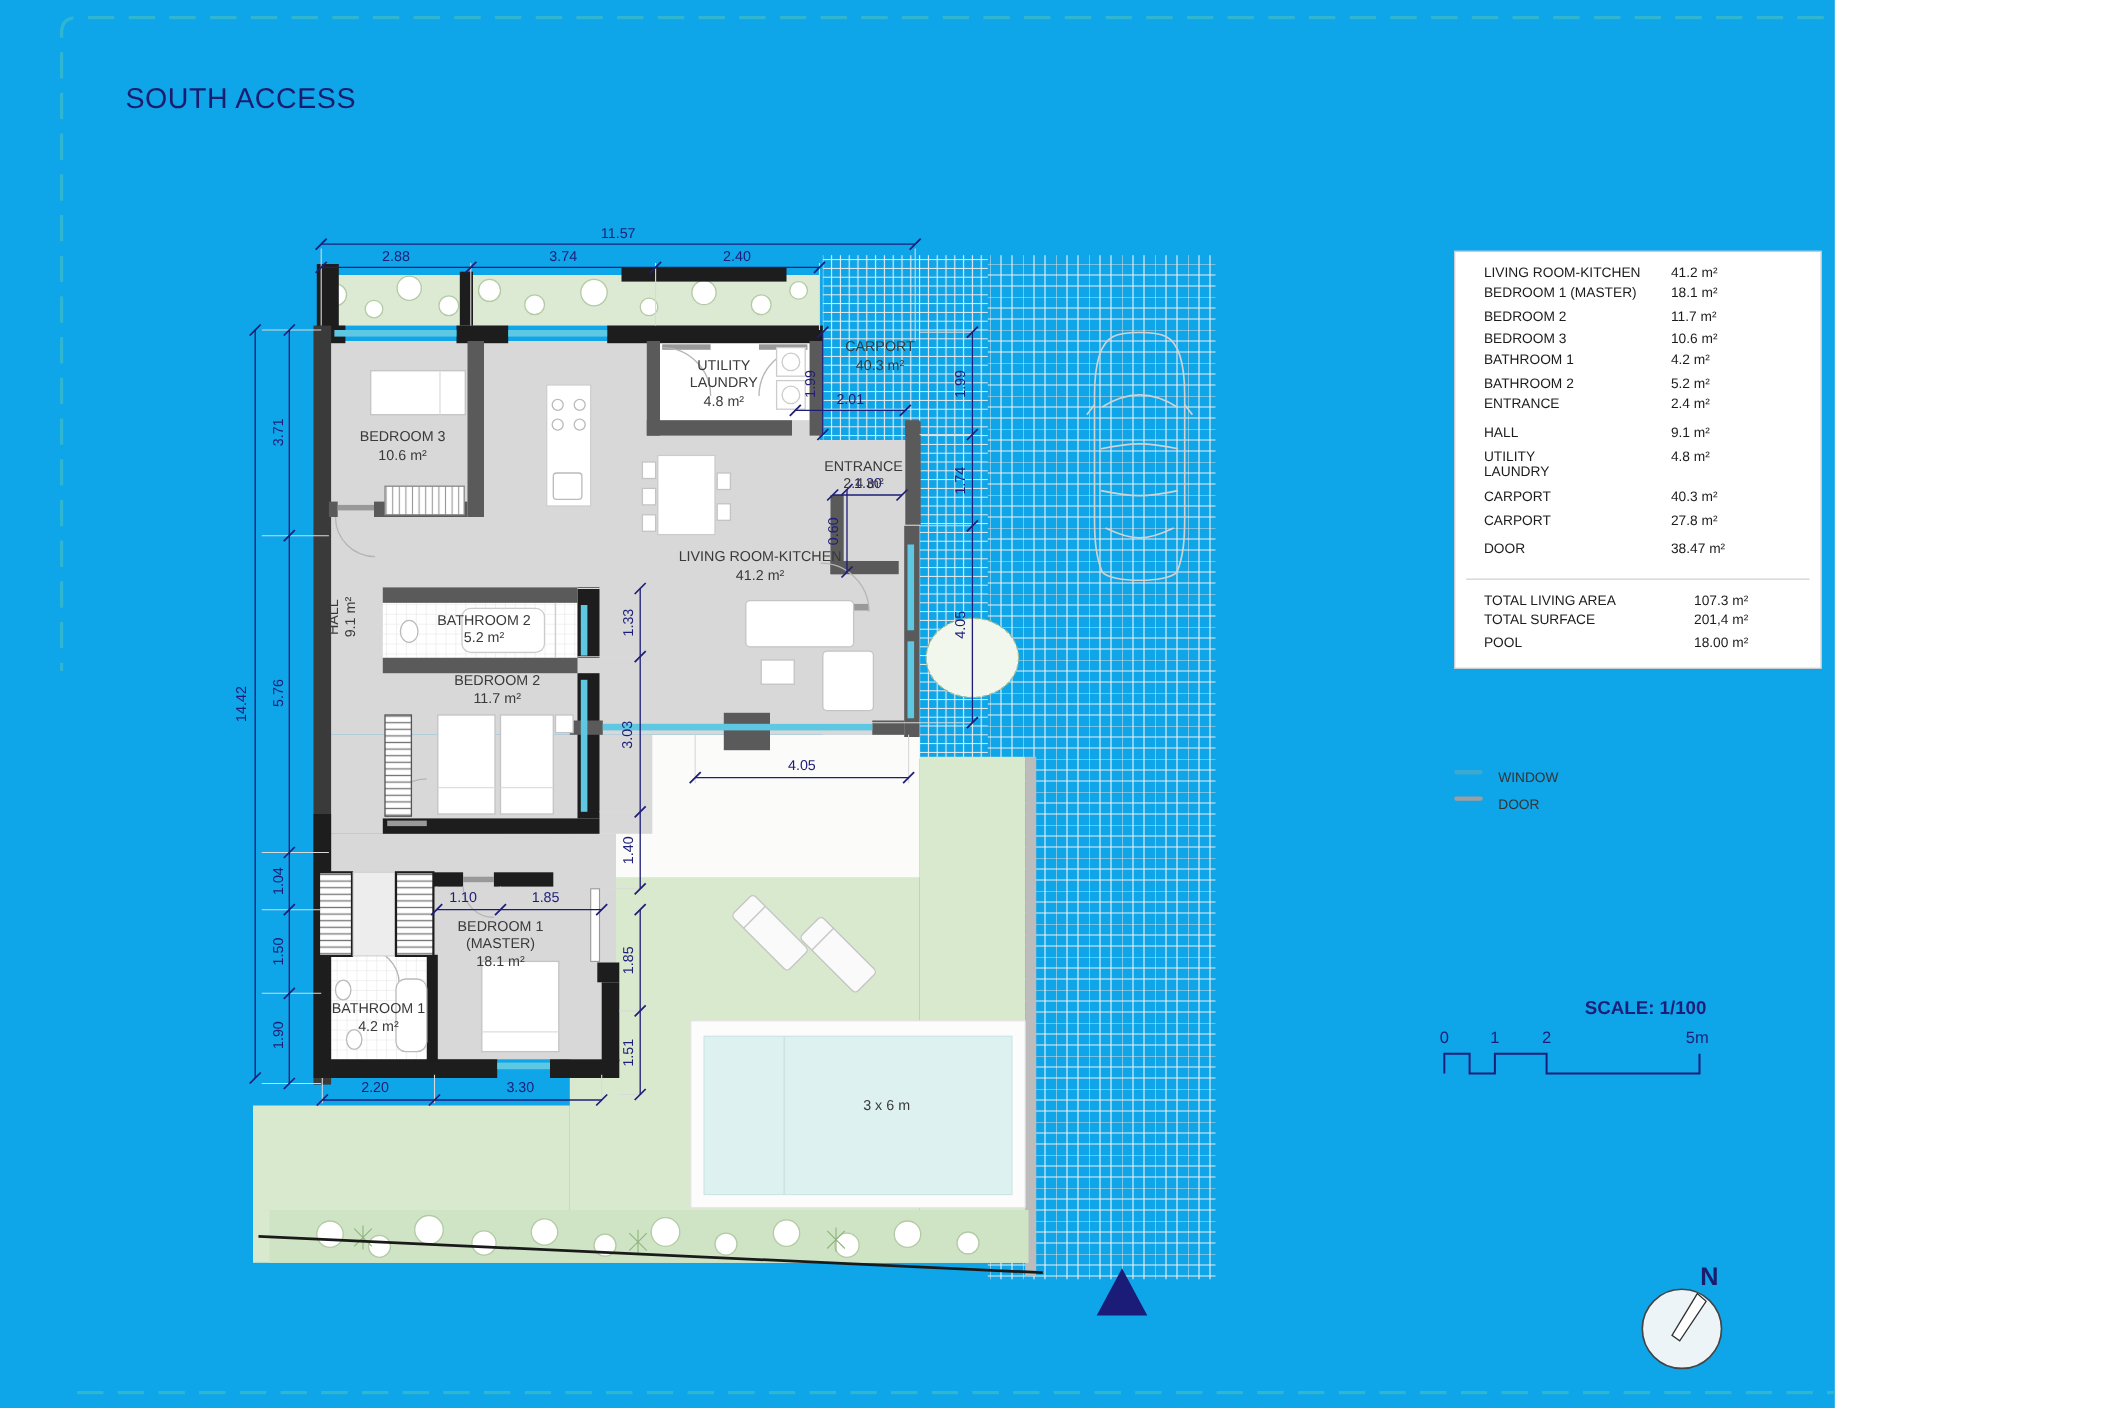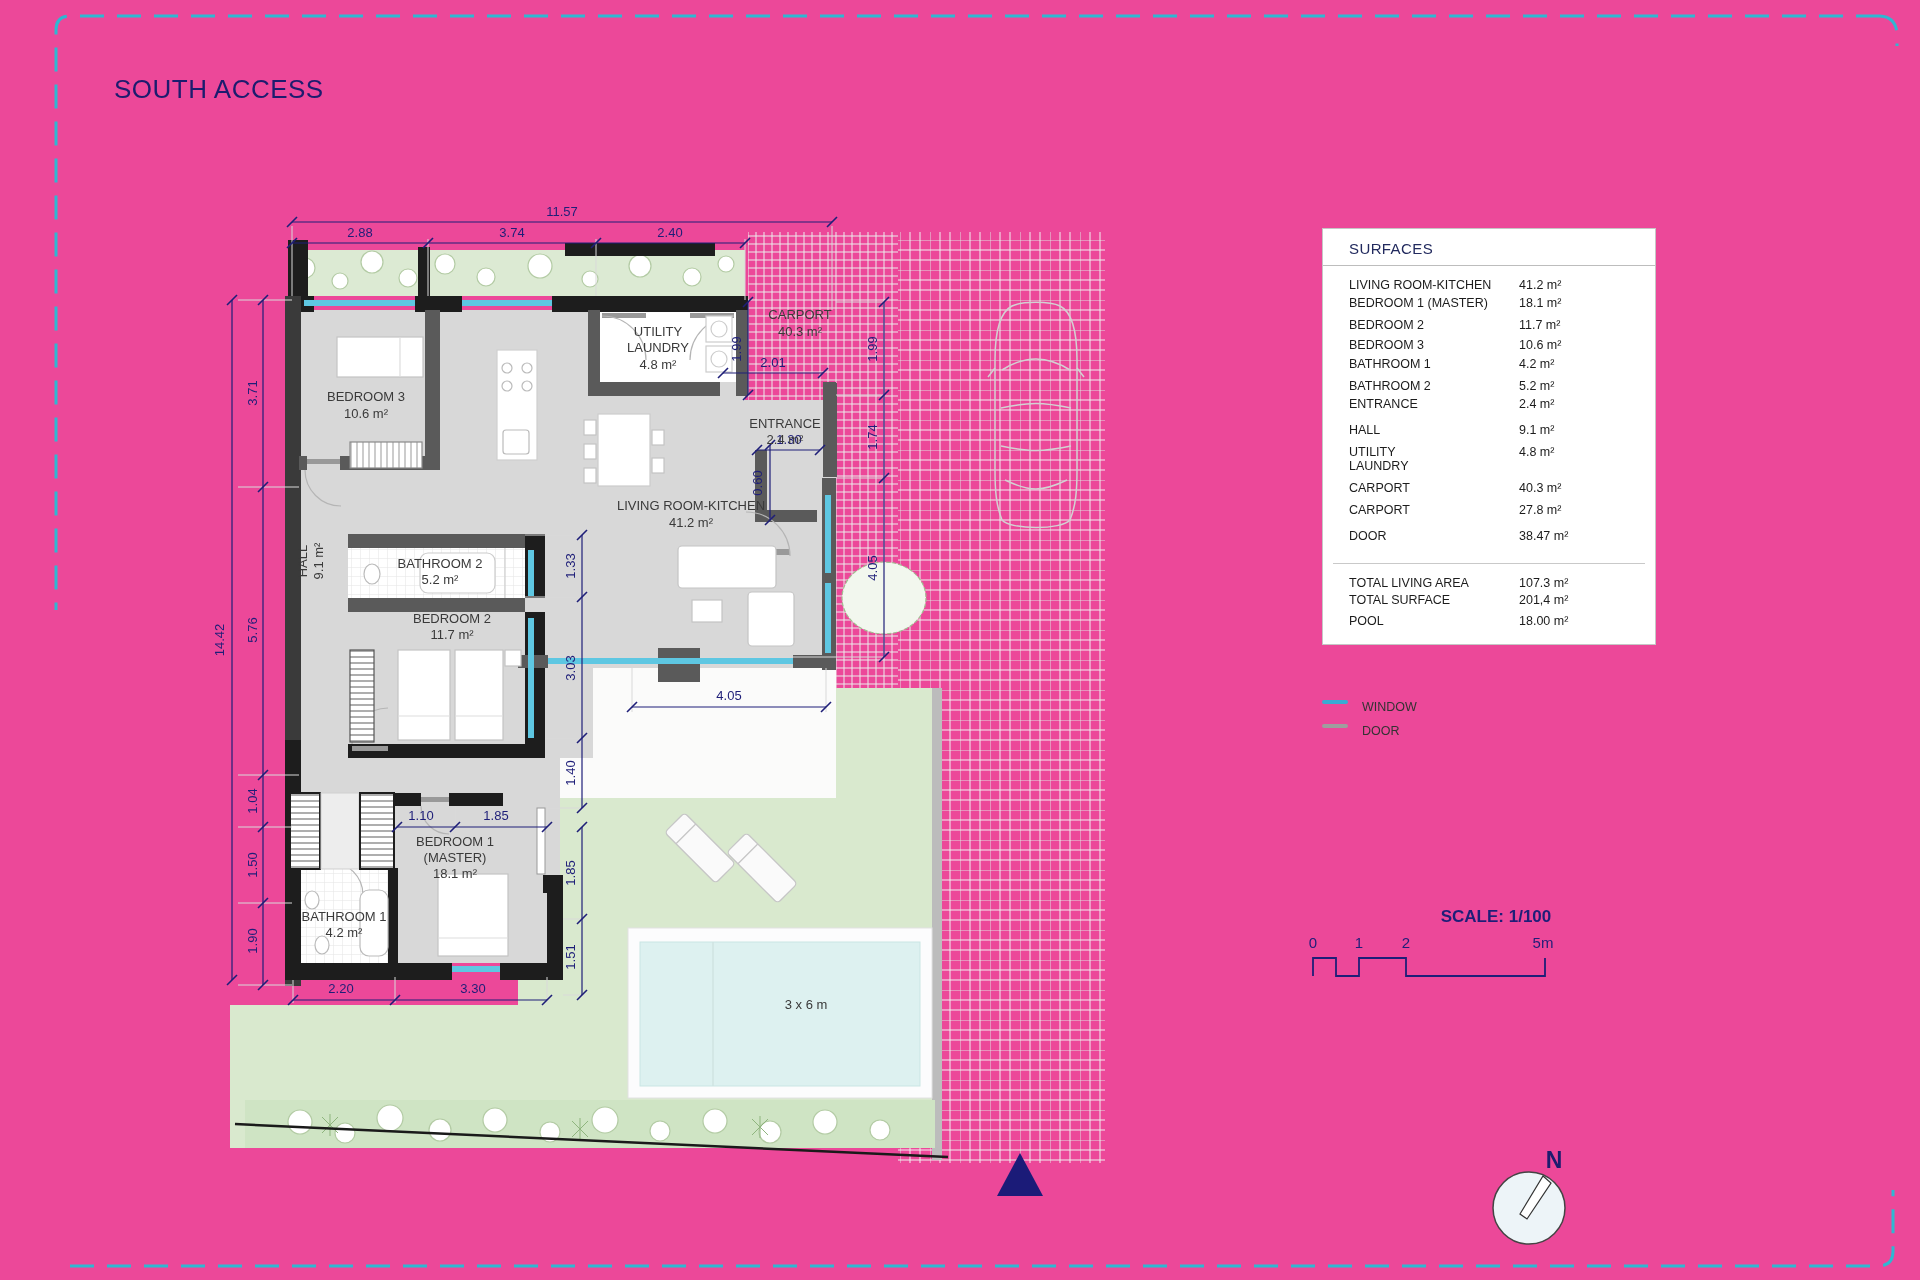--- a/index.html
+++ b/index.html
@@ -1,31 +1,31 @@
 <!DOCTYPE html>
 <html><head>
 <meta charset="utf-8">
 <style>
   html,body{margin:0;padding:0;background:#ffffff;}
-  #sheet{position:relative;width:1920px;height:1280px;background:#ec4899;overflow:hidden;
+  #sheet{position:relative;width:1668px;height:1280px;background:#0ea5e9;overflow:hidden;
          font-family:"Liberation Sans",sans-serif;}
   #page-title{position:absolute;left:114px;top:74px;font-size:26px;letter-spacing:.5px;
               color:#1c1c6e;font-weight:400;}
   
   #surfaces{position:absolute;left:1322px;top:228px;width:332px;border:1px solid #c6c6c6;
             background:#fff;padding-bottom:14px;}
   #surfaces .hdr{padding:11px 0 8px 26px;font-size:15px;color:#222a5e;letter-spacing:.4px;
                  border-bottom:1px solid #bdbdbd;}
   .srow{display:flex;margin-left:26px;font-size:12.5px;color:#1c1c1c;line-height:14px;}
   .srow .lbl{width:170px;white-space:pre-line;}
   .srow .val{white-space:nowrap;}
   .mt5{margin-top:5px}.mt6{margin-top:6px}.mt7{margin-top:7px}.mt8{margin-top:8px}
   .mt9{margin-top:3px}.mt12{margin-top:12px}.mt14{margin-top:4px}
   #totals{border-top:1px solid #c9c9c9;margin:20px 10px 0 10px;padding:0 0 2px 16px;}
-  #totals .srow{margin-left:0;}
+  #totals .srow{margin-left:0;gap:21px;}
   
   #legend{position:absolute;left:1322px;top:700px;}
   .leg-row{display:flex;align-items:flex-start;height:24px;}
   .leg-line{width:26px;height:4px;border-radius:2px;margin-right:14px;}
   .leg-window{background:#3aaad3;}
   .leg-door{background:#9e9e9e;}
   .leg-row span{font-size:12.5px;color:#333;}
   
   text{font-family:"Liberation Sans",sans-serif;}
   .dim{fill:#1e1e78;font-size:13px;text-anchor:middle;}
@@ -423,21 +423,20 @@
       <text class="room" x="452" y="639">11.7 m²</text>
       <text class="room" x="455" y="846">BEDROOM 1</text>
       <text class="room" x="455" y="862">(MASTER)</text>
       <text class="room" x="455" y="878">18.1 m²</text>
       <text class="room" x="344" y="921">BATHROOM 1</text>
       <text class="room" x="344" y="937">4.2 m²</text>
     </g>
   </svg>
 
   <div id="surfaces">
-    <div class="hdr">SURFACES</div>
     <div class="srow mt12">
         <span class="lbl">LIVING ROOM-KITCHEN</span>
         <span class="val">41.2 m²</span>
       </div>
     <div class="srow mt14">
         <span class="lbl">BEDROOM 1 (MASTER)</span>
         <span class="val">18.1 m²</span>
       </div>
     <div class="srow mt8">
         <span class="lbl">BEDROOM 2</span>

